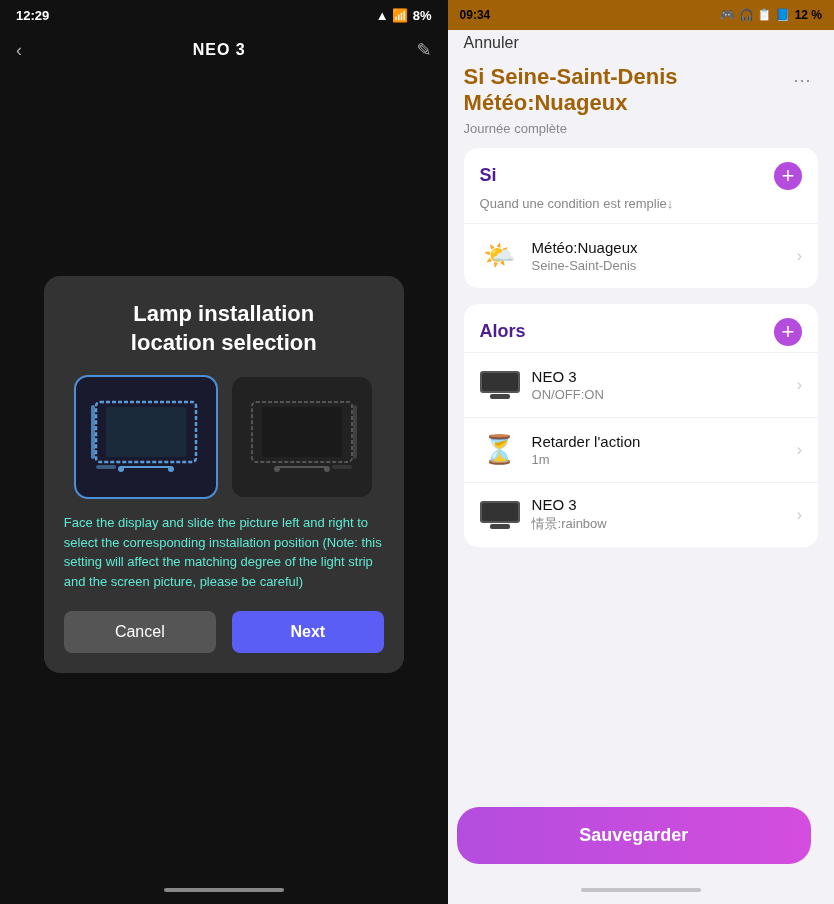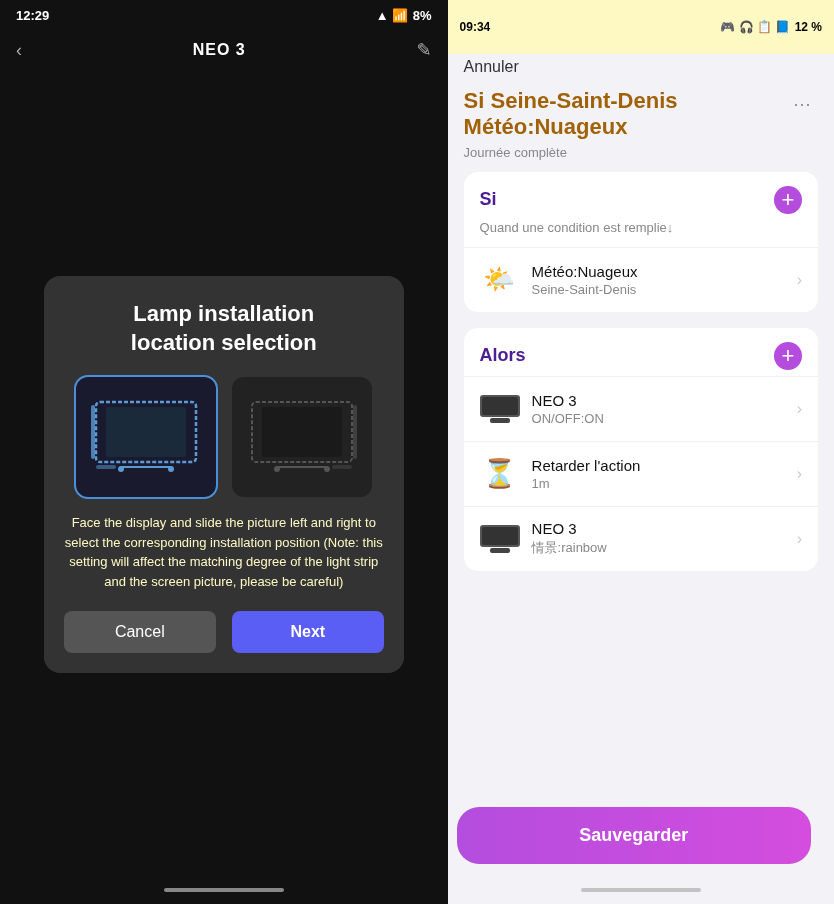--- a/index.html
+++ b/index.html
@@ -75,23 +75,23 @@
       align-items: center;
       justify-content: center;
       position: relative;
     }
     .tv-option.selected {
       background: #1a1a2e;
       outline: 2px solid #4a90d9;
     }
     .tv-svg { width: 110px; }
     .dialog-description {
-      color: #fef9c3;
+      color: #5eead4;
       font-size: 13px;
-      text-align: center;
+      text-align: left;
       line-height: 1.5;
       margin-bottom: 20px;
     }
     .dialog-buttons {
       display: flex;
       gap: 16px;
       width: 100%;
     }
     .btn-cancel {
       flex: 1;
@@ -134,22 +134,22 @@
       width: 417px;
       height: 904px;
       background: #f2f2f7;
       display: flex;
       flex-direction: column;
     }
     .right-status-bar {
       display: flex;
       justify-content: space-between;
       align-items: center;
-      padding: 20px 12px;
-      background: #fef9c3;
+      padding: 8px 12px;
+      background: #a16207;
       font-size: 12px;
       font-weight: 600;
     }
     .right-status-right { display: flex; gap: 4px; align-items: center; }
     .right-header {
       background: #f2f2f7;
       padding: 4px 16px 12px;
     }
     .right-cancel {
       font-size: 16px;

